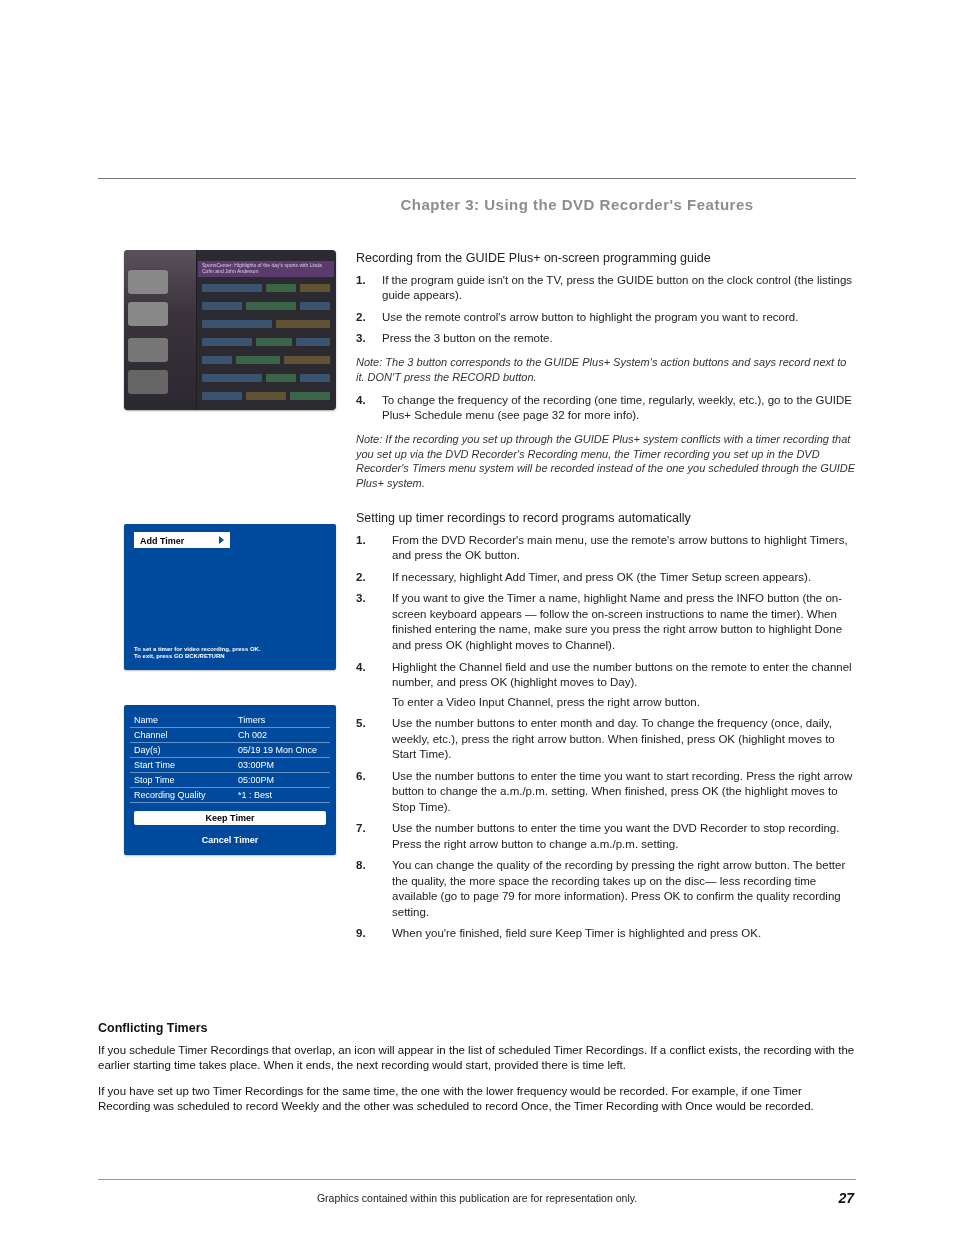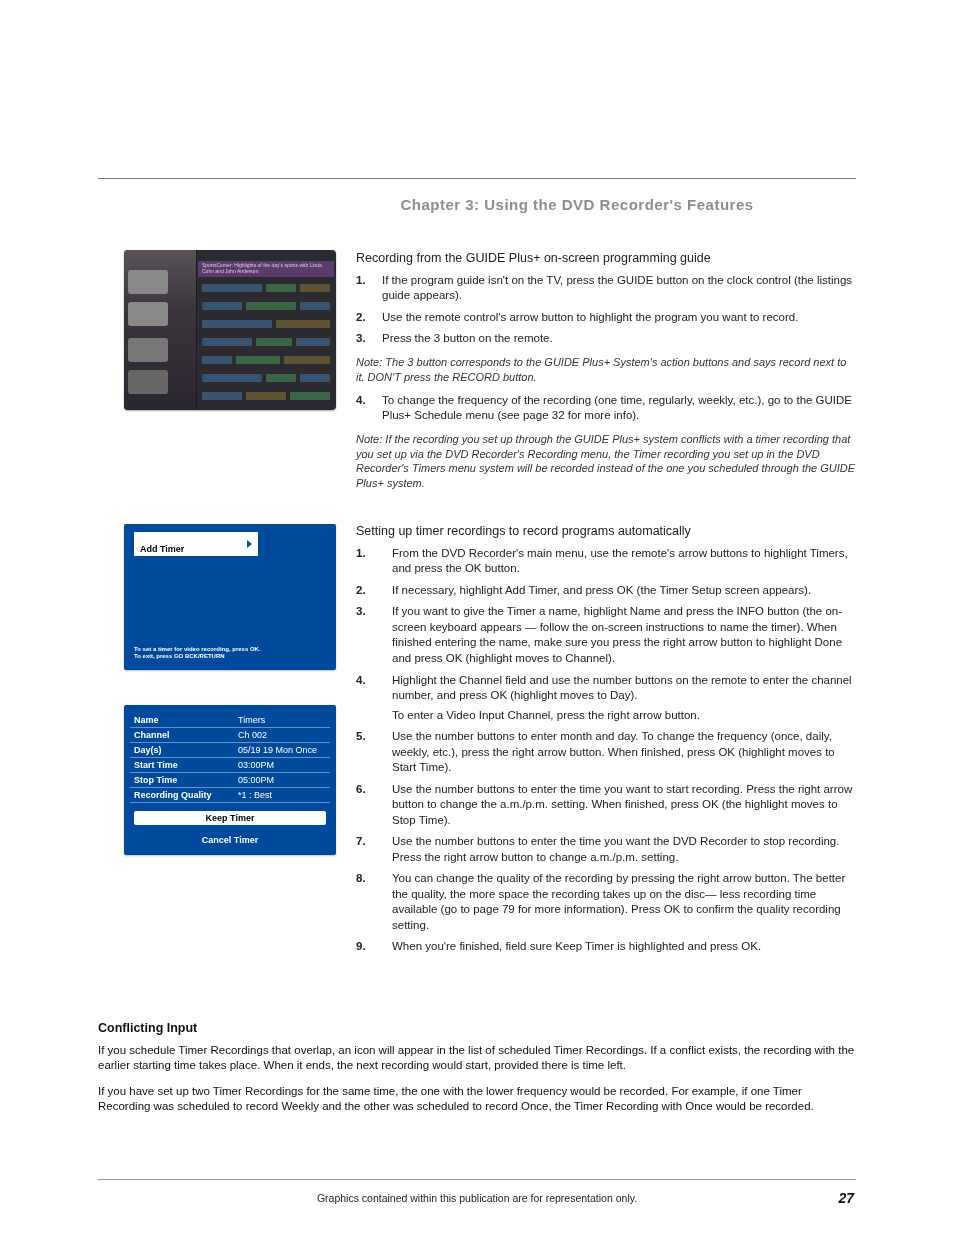--- a/index.html
+++ b/index.html
@@ -89,26 +89,26 @@
     width: 212px;
     height: 146px;
     background: #004a9e;
     border-radius: 2px;
     color: #fff;
     font-size: 9px;
     box-shadow: 0 1px 2px rgba(0,0,0,0.25);
   }
   .fig2 .item {
     margin: 8px 0 0 10px;
-    width: 124px;
+    width: 96px;
     height: 16px;
     background: #fff;
     color: #000;
     font-weight: 700;
-    padding: 12px 6px;
+    padding: 4px 6px;
     box-sizing: border-box;
     position: relative;
   }
   .fig2 .item::after {
     content: "";
     position: absolute;
     right: 6px; top: 50%;
     transform: translateY(-50%);
     width: 0; height: 0;
     border-top: 4px solid transparent;
@@ -137,21 +137,21 @@
     width: 200px;
     margin: 8px auto 0;
     border-collapse: collapse;
     font-size: 9px;
   }
   .fig3 td {
     padding: 2px 4px;
     border-bottom: 1px solid rgba(255,255,255,0.4);
     white-space: nowrap;
   }
-  .fig3 td:first-child { font-weight: 700; width: 96px; }
+  .fig3 td:first-child { font-weight: 400; width: 96px; }
   .fig3 .btnrow {
     position:absolute;
     left:10px; right:10px; bottom:8px;
     display:flex; gap:8px;flex-direction:column;
   }
   .fig3 .btn {
     flex:1;
     background:#fff;
     color:#000;
     font-weight:700;
@@ -336,38 +336,38 @@
     <li>If the program guide isn't on the TV, press the GUIDE button on the clock control (the listings guide appears).</li>
     <li>Use the remote control's arrow button to highlight the program you want to record.</li>
     <li>Press the 3 button on the remote.</li>
   </ol>
   <p class="note">Note: The 3 button corresponds to the GUIDE Plus+ System's action buttons and says record next to it. DON'T press the RECORD button.</p>
   <ol class="numlist" start="4" style="counter-reset: step 3;">
     <li>To change the frequency of the recording (one time, regularly, weekly, etc.), go to the GUIDE Plus+ Schedule menu (see page 32 for more info).</li>
   </ol>
   <p class="note">Note: If the recording you set up through the GUIDE Plus+ system conflicts with a timer recording that you set up via the DVD Recorder's Recording menu, the Timer recording you set up in the DVD Recorder's Timers menu system will be recorded instead of the one you scheduled through the GUIDE Plus+ system.</p>
 
-  <h4 style="margin-top:32px;">Setting up timer recordings to record programs automatically</h4>
+  <h4 style="margin-top:19px;">Setting up timer recordings to record programs automatically</h4>
   <ol class="numlist wide">
     <li>From the DVD Recorder's main menu, use the remote's arrow buttons to highlight Timers, and press the OK button.</li>
     <li>If necessary, highlight Add Timer, and press OK (the Timer Setup screen appears).</li>
     <li>If you want to give the Timer a name, highlight Name and press the INFO button (the on-screen keyboard appears — follow the on-screen instructions to name the timer). When finished entering the name, make sure you press the right arrow button to highlight Done and press OK (highlight moves to Channel).</li>
     <li>
       <span>Highlight the Channel field and use the number buttons on the remote to enter the channel number, and press OK (highlight moves to Day).</span>
       <span class="sub">To enter a Video Input Channel, press the right arrow button.</span>
     </li>
     <li>Use the number buttons to enter month and day. To change the frequency (once, daily, weekly, etc.), press the right arrow button. When finished, press OK (highlight moves to Start Time).</li>
     <li>Use the number buttons to enter the time you want to start recording. Press the right arrow button to change the a.m./p.m. setting. When finished, press OK (the highlight moves to Stop Time).</li>
     <li>Use the number buttons to enter the time you want the DVD Recorder to stop recording. Press the right arrow button to change a.m./p.m. setting.</li>
     <li>You can change the quality of the recording by pressing the right arrow button. The better the quality, the more space the recording takes up on the disc— less recording time available (go to page 79 for more information). Press OK to confirm the quality recording setting.</li>
     <li>When you're finished, field sure Keep Timer is highlighted and press OK.</li>
   </ol>
 </div>
 
 <div class="fullwidth">
-  <h4>Conflicting Input</h4>
+  <h4>Conflicting Timers</h4>
   <p>If you schedule Timer Recordings that overlap, an icon will appear in the list of scheduled Timer Recordings. If a conflict exists, the recording with the earlier starting time takes place. When it ends, the next recording would start, provided there is time left.</p>
   <p>If you have set up two Timer Recordings for the same time, the one with the lower frequency would be recorded. For example, if one Timer Recording was scheduled to record Weekly and the other was scheduled to record Once, the Timer Recording with Once would be recorded.</p>
 </div>
 
 <div class="page-hr-bot"></div>
 <div class="footer">Graphics contained within this publication are for representation only.</div>
 <div class="pagenum">27</div>
 
 </body></html>

